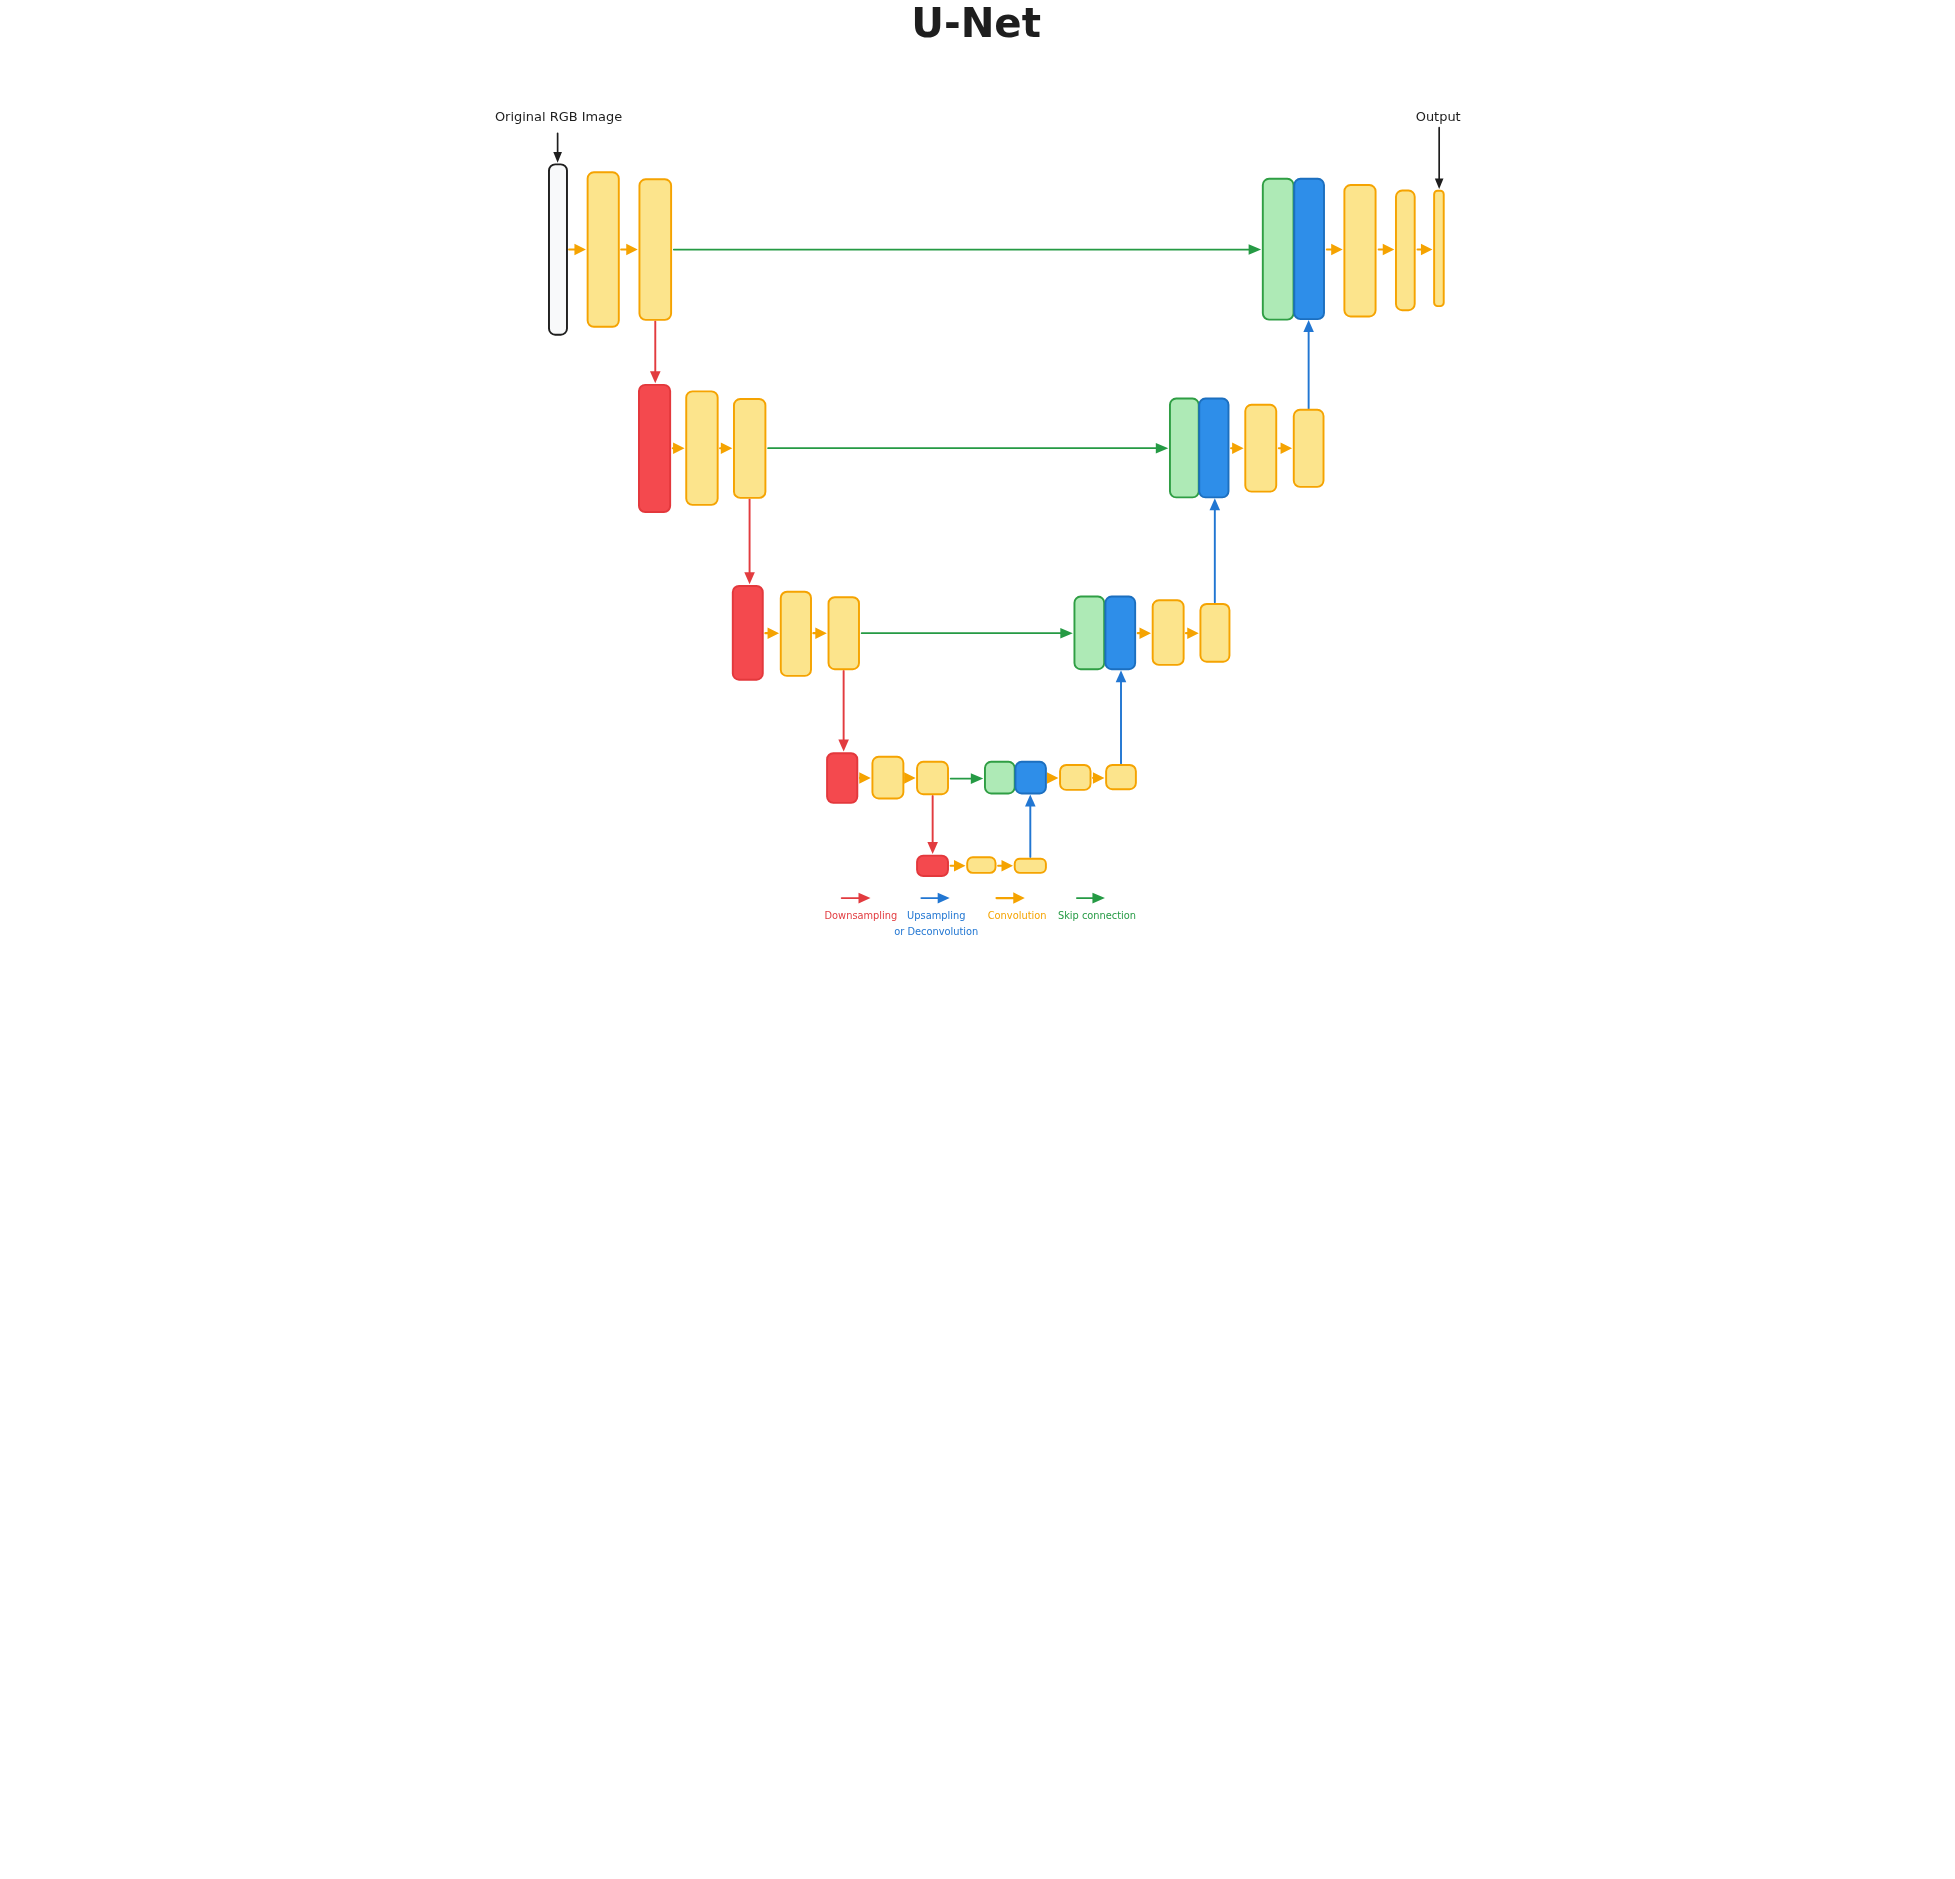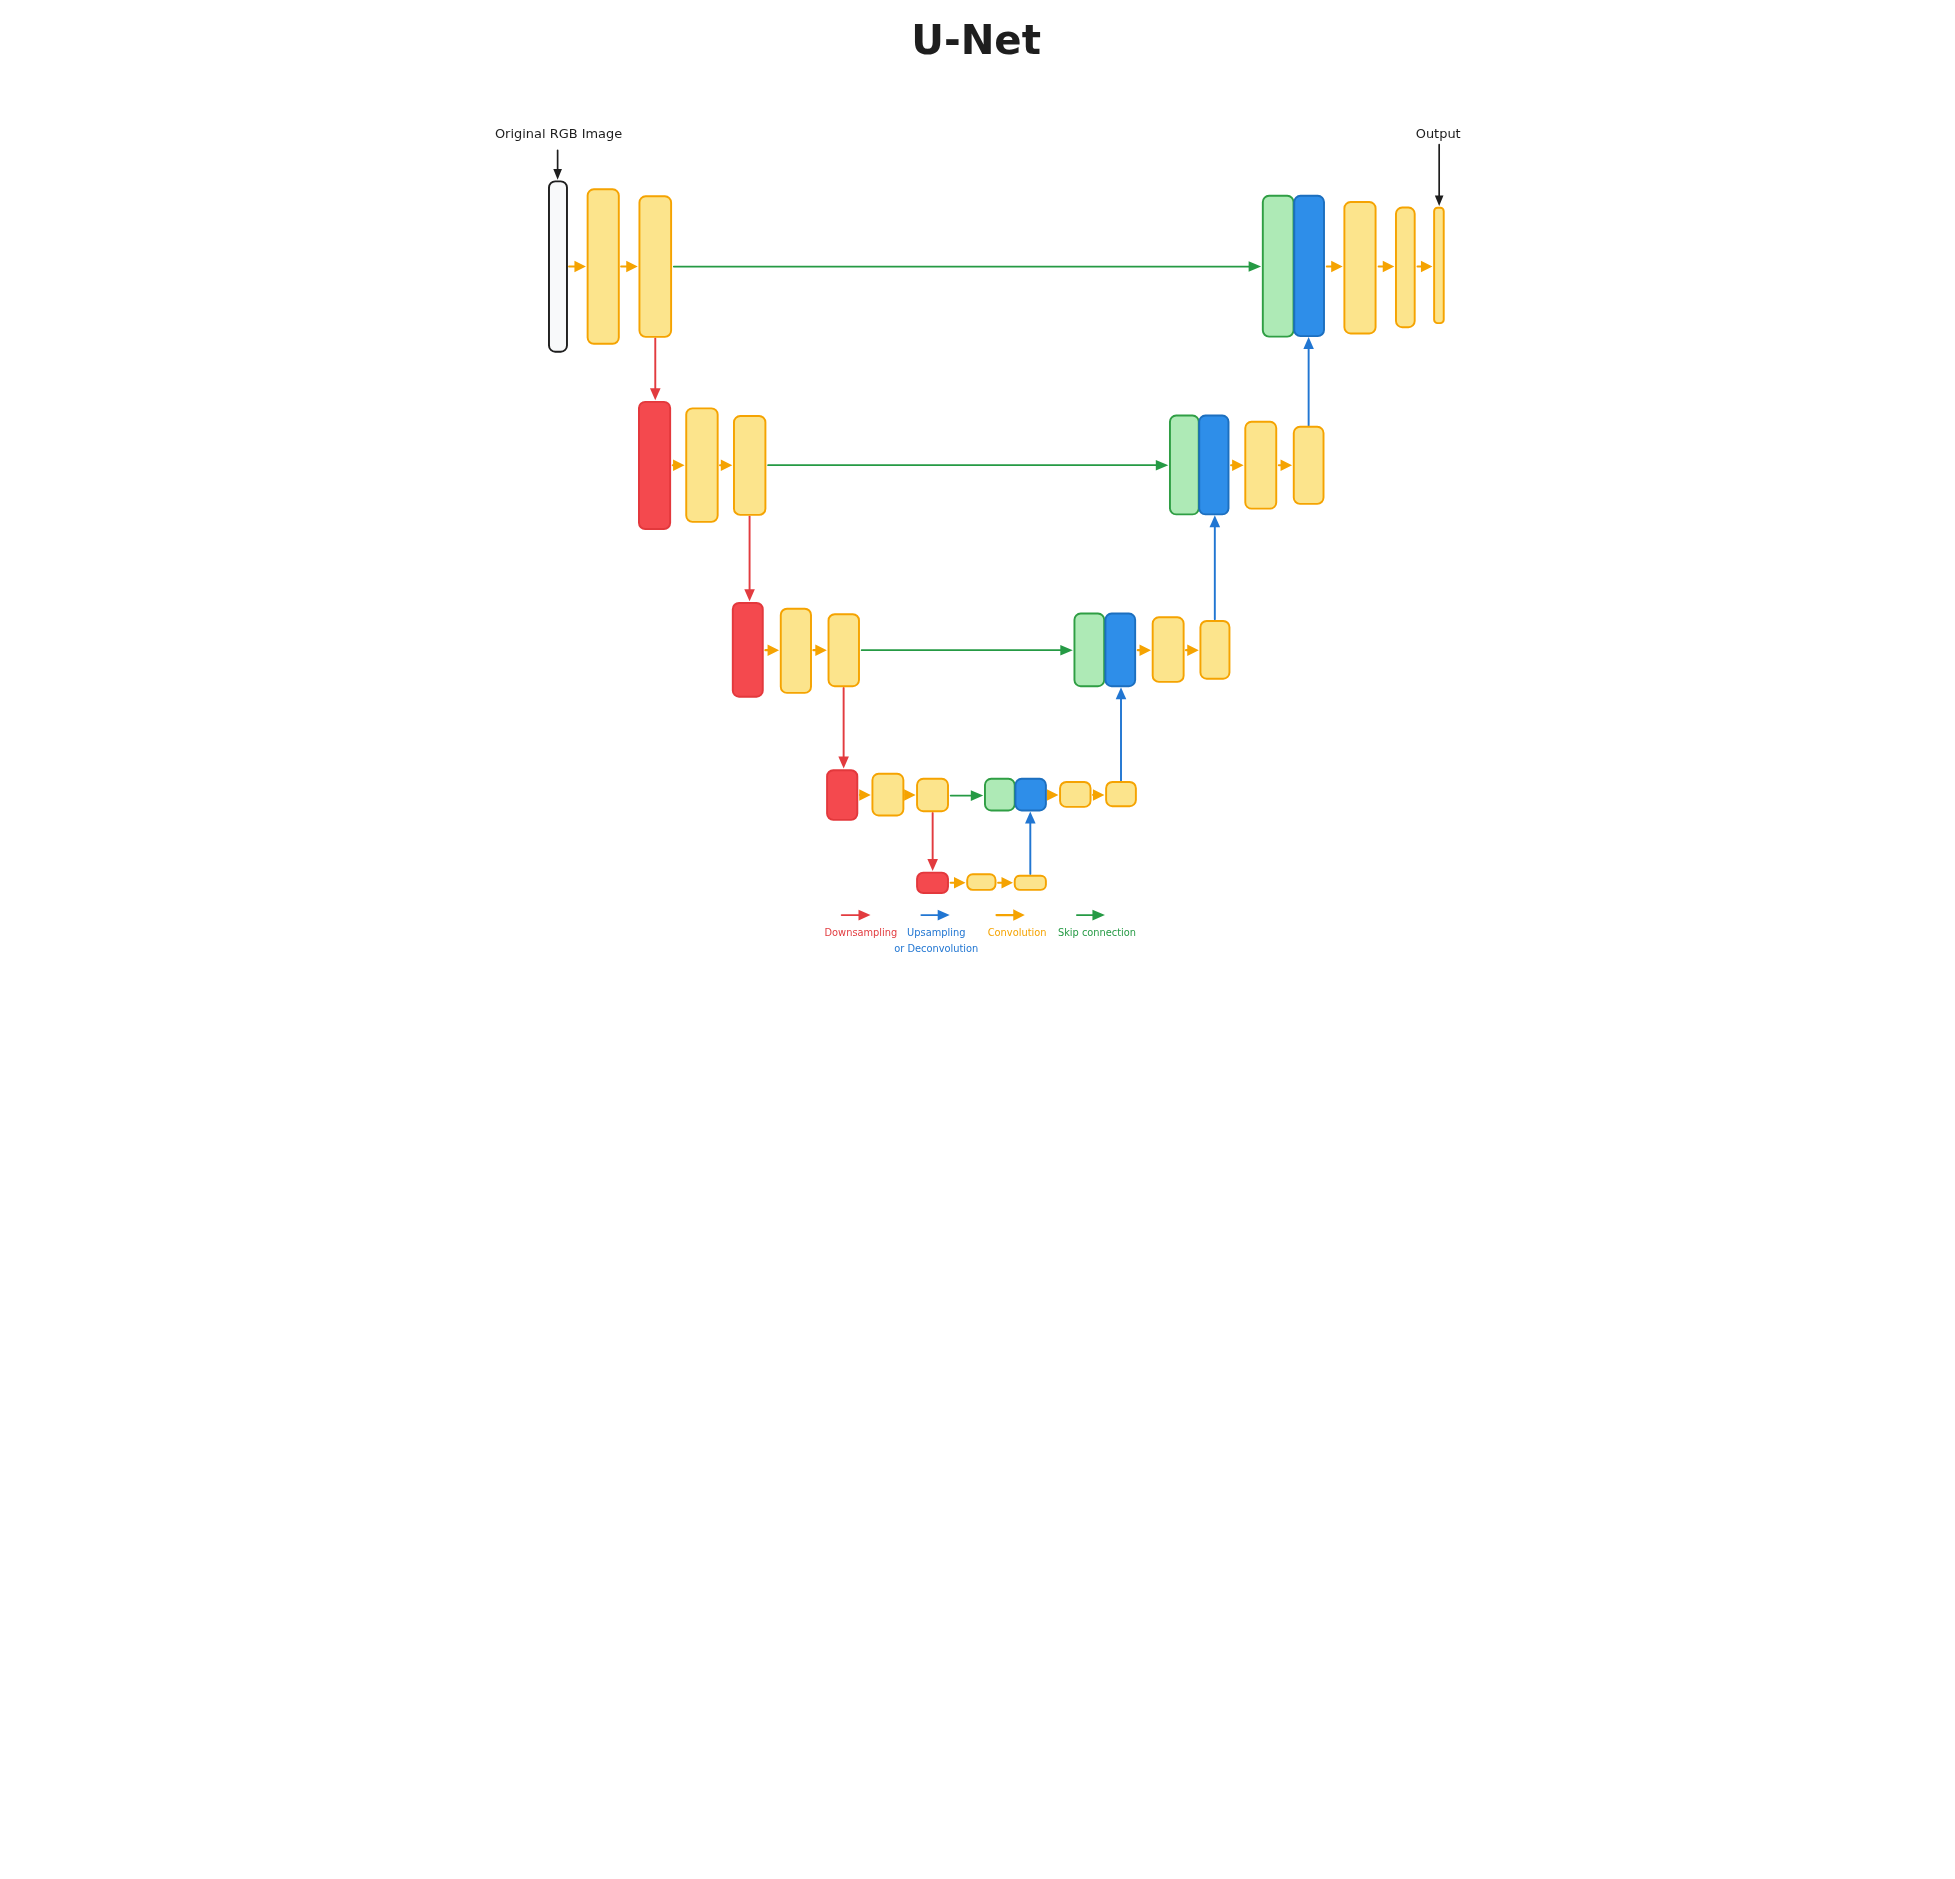--- a/index.html
+++ b/index.html
@@ -1,16 +1,16 @@
 <!DOCTYPE html>
 <html style="font-size:7.7px"><head>
 <meta charset="utf-8">
 <style>
   html,body{margin:0;padding:0;background:#ffffff;}
-  .stage{width:100%;max-width:978px;margin:17px auto;}
+  .stage{width:100%;max-width:978px;margin:0 auto;}
   svg{display:block;width:100%;height:auto;background:#ffffff;}
   .title{font-family:"DejaVu Sans",sans-serif;font-weight:bold;font-size:168px;fill:#1e1e1e;text-anchor:middle;}
   .anno{font-family:"DejaVu Sans",sans-serif;font-size:54px;fill:#1e1e1e;text-anchor:middle;}
   .legend-label{font-family:"DejaVu Sans",sans-serif;font-size:41px;text-anchor:middle;}
 </style>
 </head>
 <body>
 
 <div class="stage">
   <svg viewBox="0 0 4076 3919" xmlns="http://www.w3.org/2000/svg">

